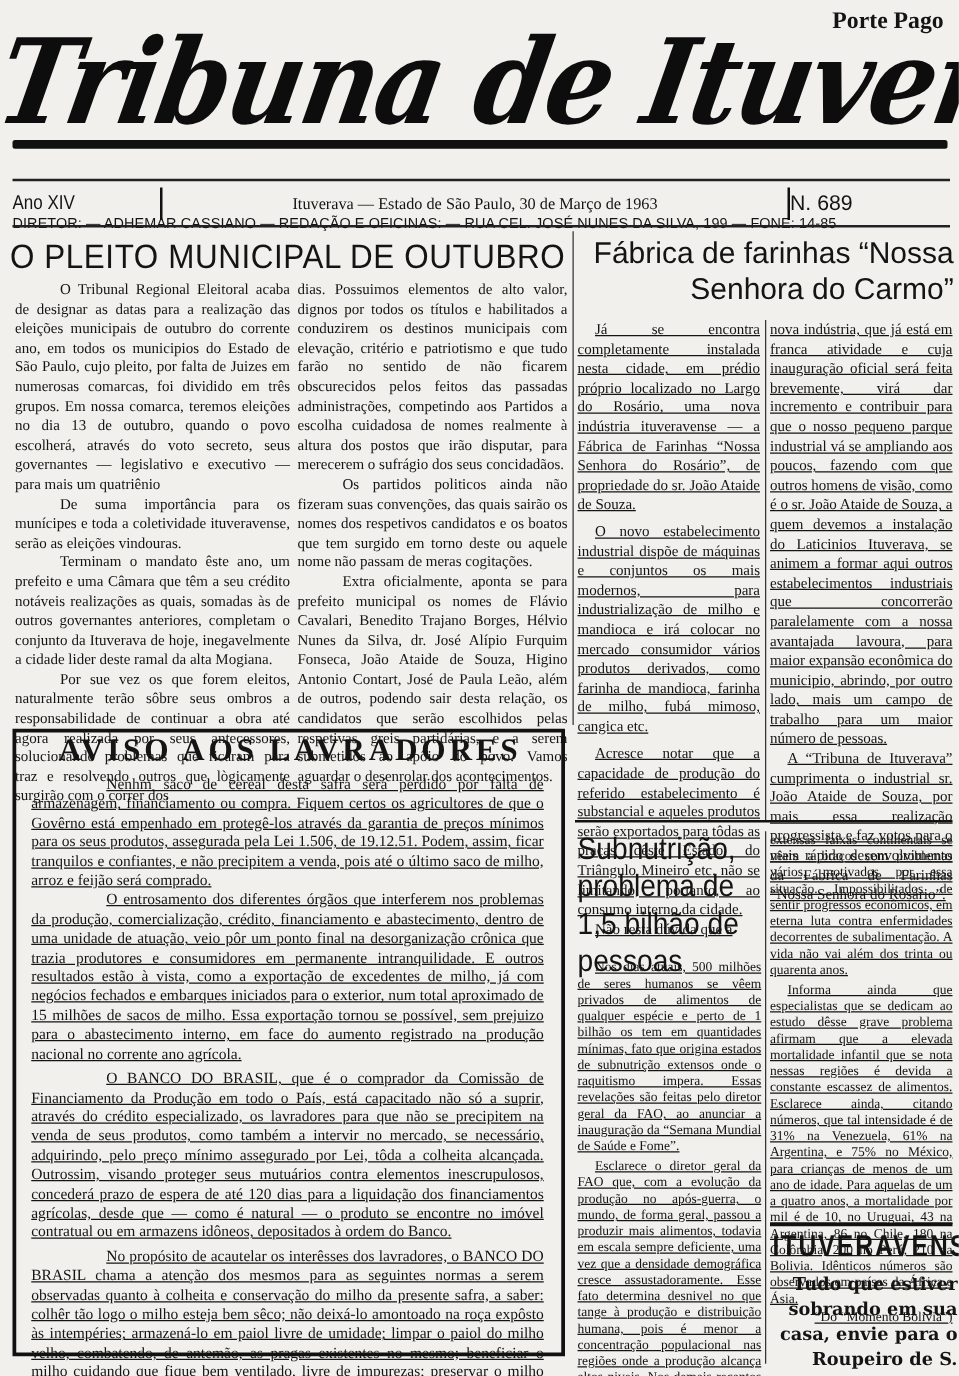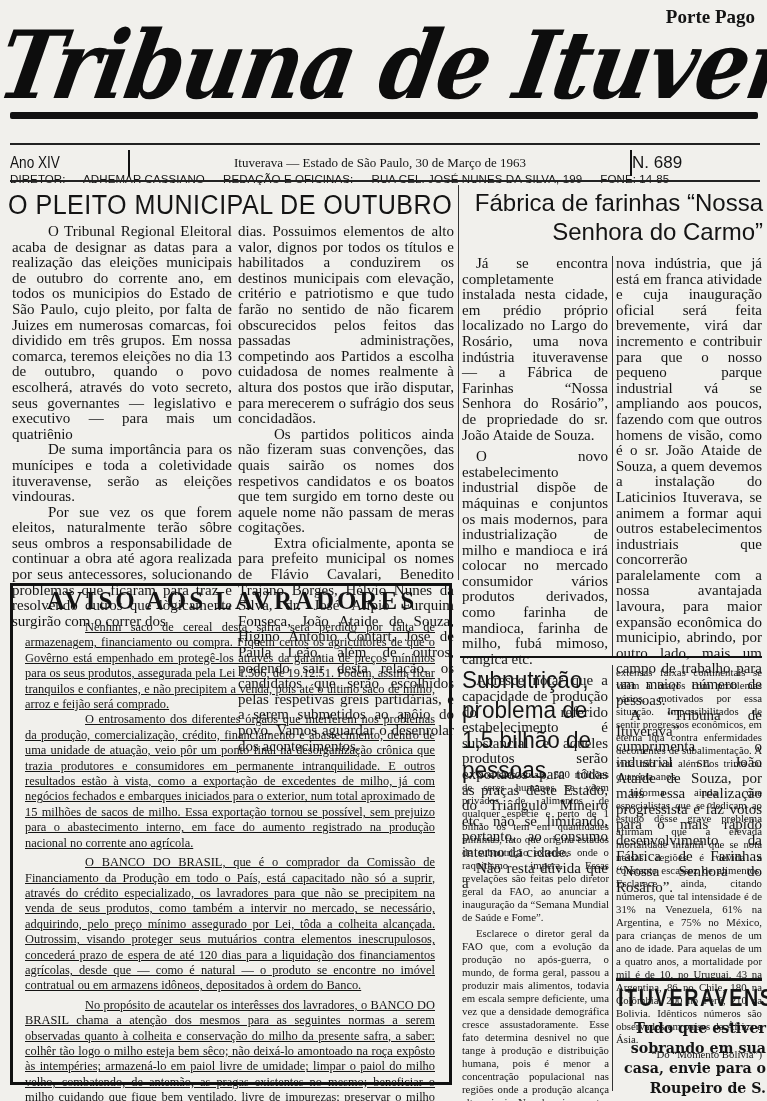--- a/index.html
+++ b/index.html
@@ -17,23 +17,23 @@
   .dateline .date { flex: 1; text-align: center; font-family: "Liberation Serif", serif; font-size: 13px; }
   .dateline .num { width: 128px; font-size: 17px; }
 
   .col-rule { position: absolute; width: 1px; background: #333; }
   .h-rule { position: absolute; height: 2px; background: #111; }
 
   .headline { position: absolute; font-family: "Liberation Sans", sans-serif; font-weight: normal; white-space: nowrap; transform-origin: left top; }
   .h1 { top: 190px; left: 8px; font-size: 27px; transform: scaleX(0.93); letter-spacing: 0.5px; }
   .h2 { top: 188px; left: 463px; width: 300px; text-align: right; font-size: 24px; line-height: 29px; white-space: normal; }
 
-  .body-text { position: absolute; font-family: "Liberation Serif", serif; font-size: 15px; line-height: 15.6px; text-align: justify; hyphens: manual; }
+  .body-text { position: absolute; font-family: "Liberation Serif", serif; font-size: 12px; line-height: 15.6px; text-align: justify; hyphens: manual; }
   .body-text p { text-indent: 36px; }
-  .body-text.narrow p { text-indent: 14px; }
+  .body-text.narrow p { text-indent: 14px; text-decoration: underline; }
 
   .aviso-box { position: absolute; top: 583px; left: 10px; width: 442px; height: 502px; border: 3px solid #111; }
   .aviso-title { position: absolute; top: 587px; left: 14px; width: 436px; text-align: center; font-family: Liberation Serif, serif; font-weight: bold; font-size: 25px; letter-spacing: 3px; }
   .aviso-text { top: 620px; left: 25px; width: 410px; font-size: 12.4px; line-height: 15.4px; }
   .aviso-text p { text-indent: 60px; text-decoration: underline; }
 
   .h3 { top: 665px; left: 462px; width: 148px; font-size: 24.5px; line-height: 30px; white-space: normal; font-weight: normal; transform: scaleX(0.92); }
   .small-text { font-size: 10.8px; line-height: 13px; }
   .h4 { top: 984px; left: 618px; font-size: 24px; font-weight: bold; letter-spacing: 2px; transform: scaleX(0.82); }
   .ad-text { position: absolute; top: 1018px; left: 624px; width: 142px; font-family: "DejaVu Serif", serif; font-weight: bold; font-size: 14.2px; line-height: 20px; text-align: right; }
@@ -52,20 +52,21 @@
   <span class="date">Ituverava — Estado de São Paulo, 30 de Março de 1963</span>
   <span class="sep"></span>
   <span class="num">N. 689</span>
 </div>
 <div class="rule-thin" style="top:180px"></div>
 
 <div class="headline h1">O PLEITO MUNICIPAL DE OUTUBRO</div>
 <div class="body-text" style="top:224px; left:12px; width:220px;">
   <p>O Tribunal Regional Eleitoral acaba de designar as datas para a realização das eleições municipais de outubro do corrente ano, em todos os municipios do Estado de São Paulo, cujo pleito, por falta de Juizes em numerosas comarcas, foi dividido em três grupos. Em nossa comarca, teremos eleições no dia 13 de outubro, quando o povo escolherá, através do voto secreto, seus governantes — legislativo e executivo — para mais um quatriênio</p>
   <p>De suma importância para os munícipes e toda a coletividade ituveravense, serão as eleições vindouras.</p>
+  <p>Terminam o mandato êste ano, um prefeito e uma Câmara que têm a seu crédito notáveis realizações as quais, somadas às de outros governantes anteriores, completam o conjunto da Ituverava de hoje, inegavelmente a cidade lider deste ramal da alta Mogiana.</p>
   <p>Por sue vez os que forem eleitos, naturalmente terão sôbre seus ombros a responsabilidade de continuar a obra até agora realizada por seus antecessores, solucionando problemas que ficaram para traz e resolvendo outros que lògicamente surgirão com o correr dos</p>
 </div>
 <div class="body-text" style="top:224px; left:238px; width:216px;">
   <p style="text-indent:0">dias. Possuimos elementos de alto valor, dignos por todos os títulos e habilitados a conduzirem os destinos municipais com elevação, critério e patriotismo e que tudo farão no sentido de não ficarem obscurecidos pelos feitos das passadas administrações, competindo aos Partidos a escolha cuidadosa de nomes realmente à altura dos postos que irão disputar, para merecerem o sufrágio dos seus concidadãos.</p>
   <p>Os partidos politicos ainda não fizeram suas convenções, das quais sairão os nomes dos respetivos candidatos e os boatos que tem surgido em torno deste ou aquele nome não passam de meras cogitações.</p>
   <p>Extra oficialmente, aponta se para prefeito municipal os nomes de Flávio Cavalari, Benedito Trajano Borges, Hélvio Nunes da Silva, dr. José Alípio Furquim Fonseca, João Ataide de Souza, Higino Antonio Contart, José de Paula Leão, além de outros, podendo sair desta relação, os candidatos que serão escolhidos pelas respetivas greis partidárias, e a serem submetidos ao apôio do povo. Vamos aguardar o desenrolar dos acontecimentos.</p>
 </div>
 <div class="col-rule" style="top:185px; left:458px; height:395px;"></div>
 
 <div class="headline h2">Fábrica de farinhas “Nossa Senhora do Carmo”</div>

